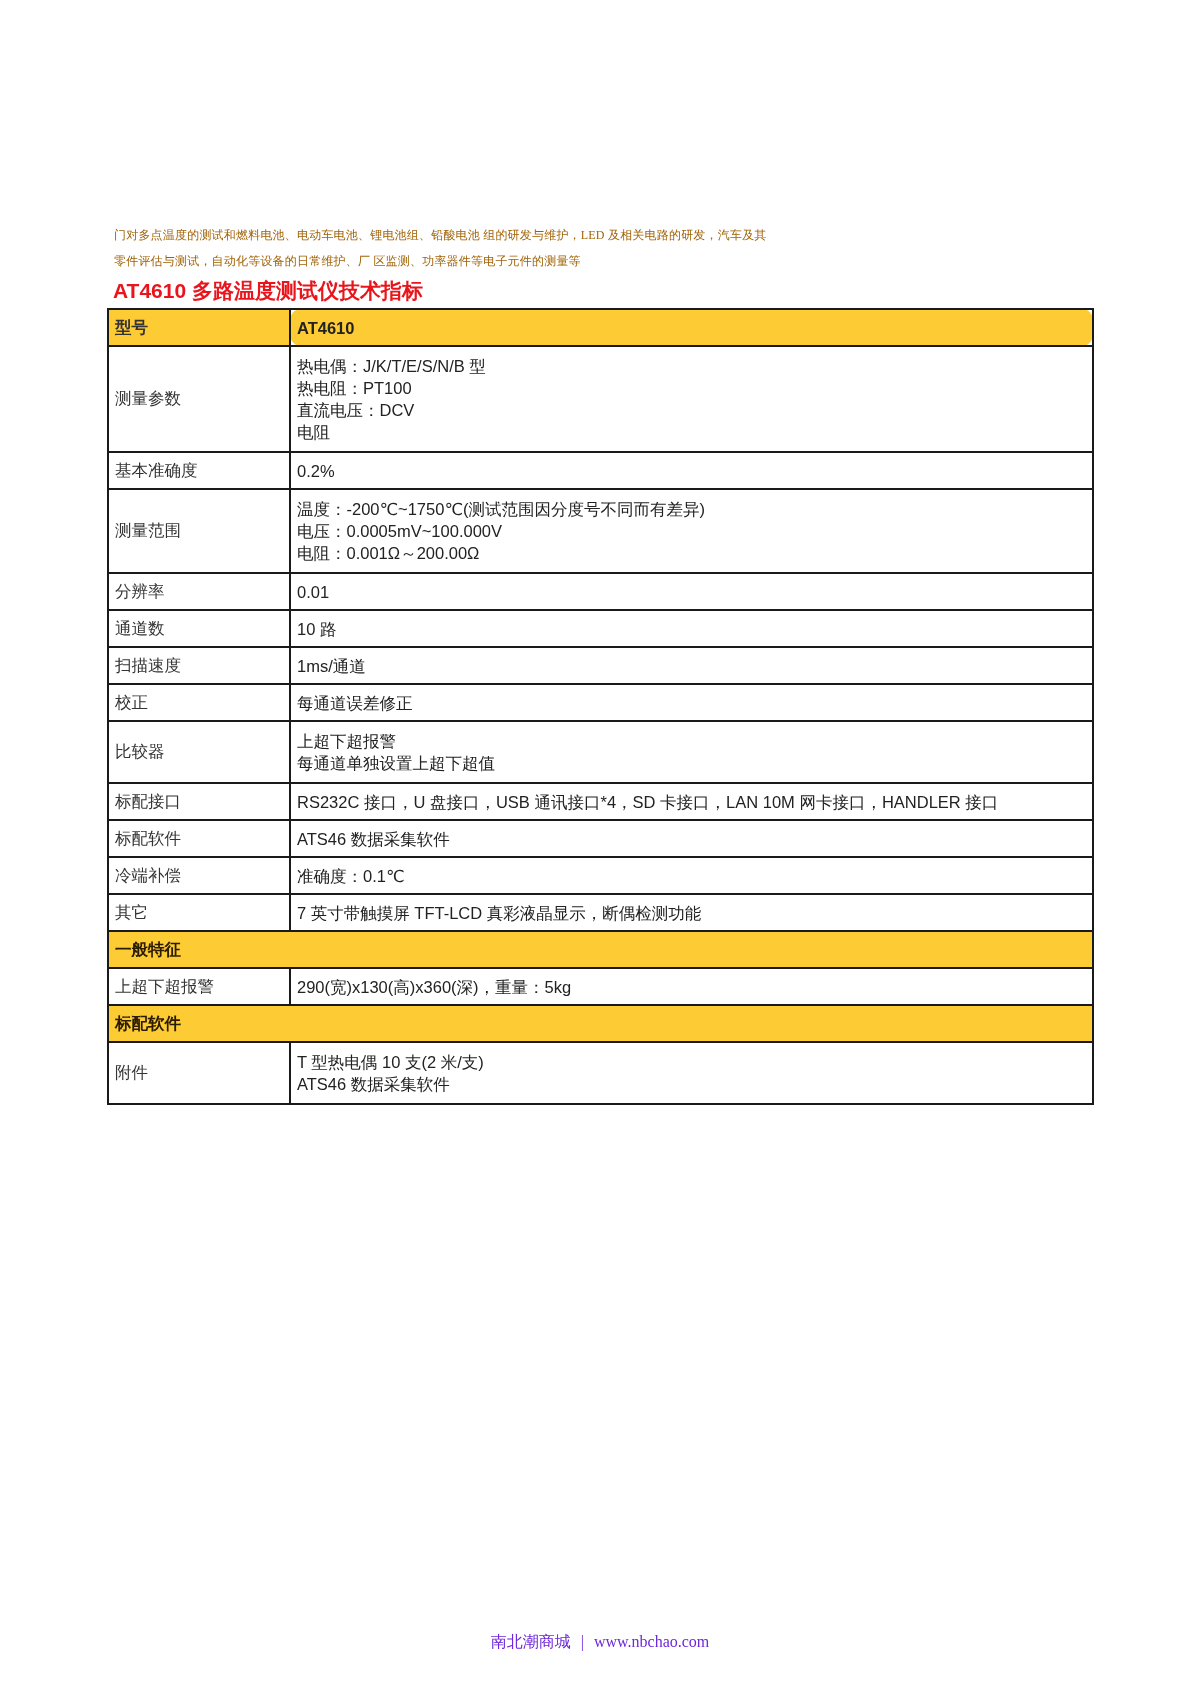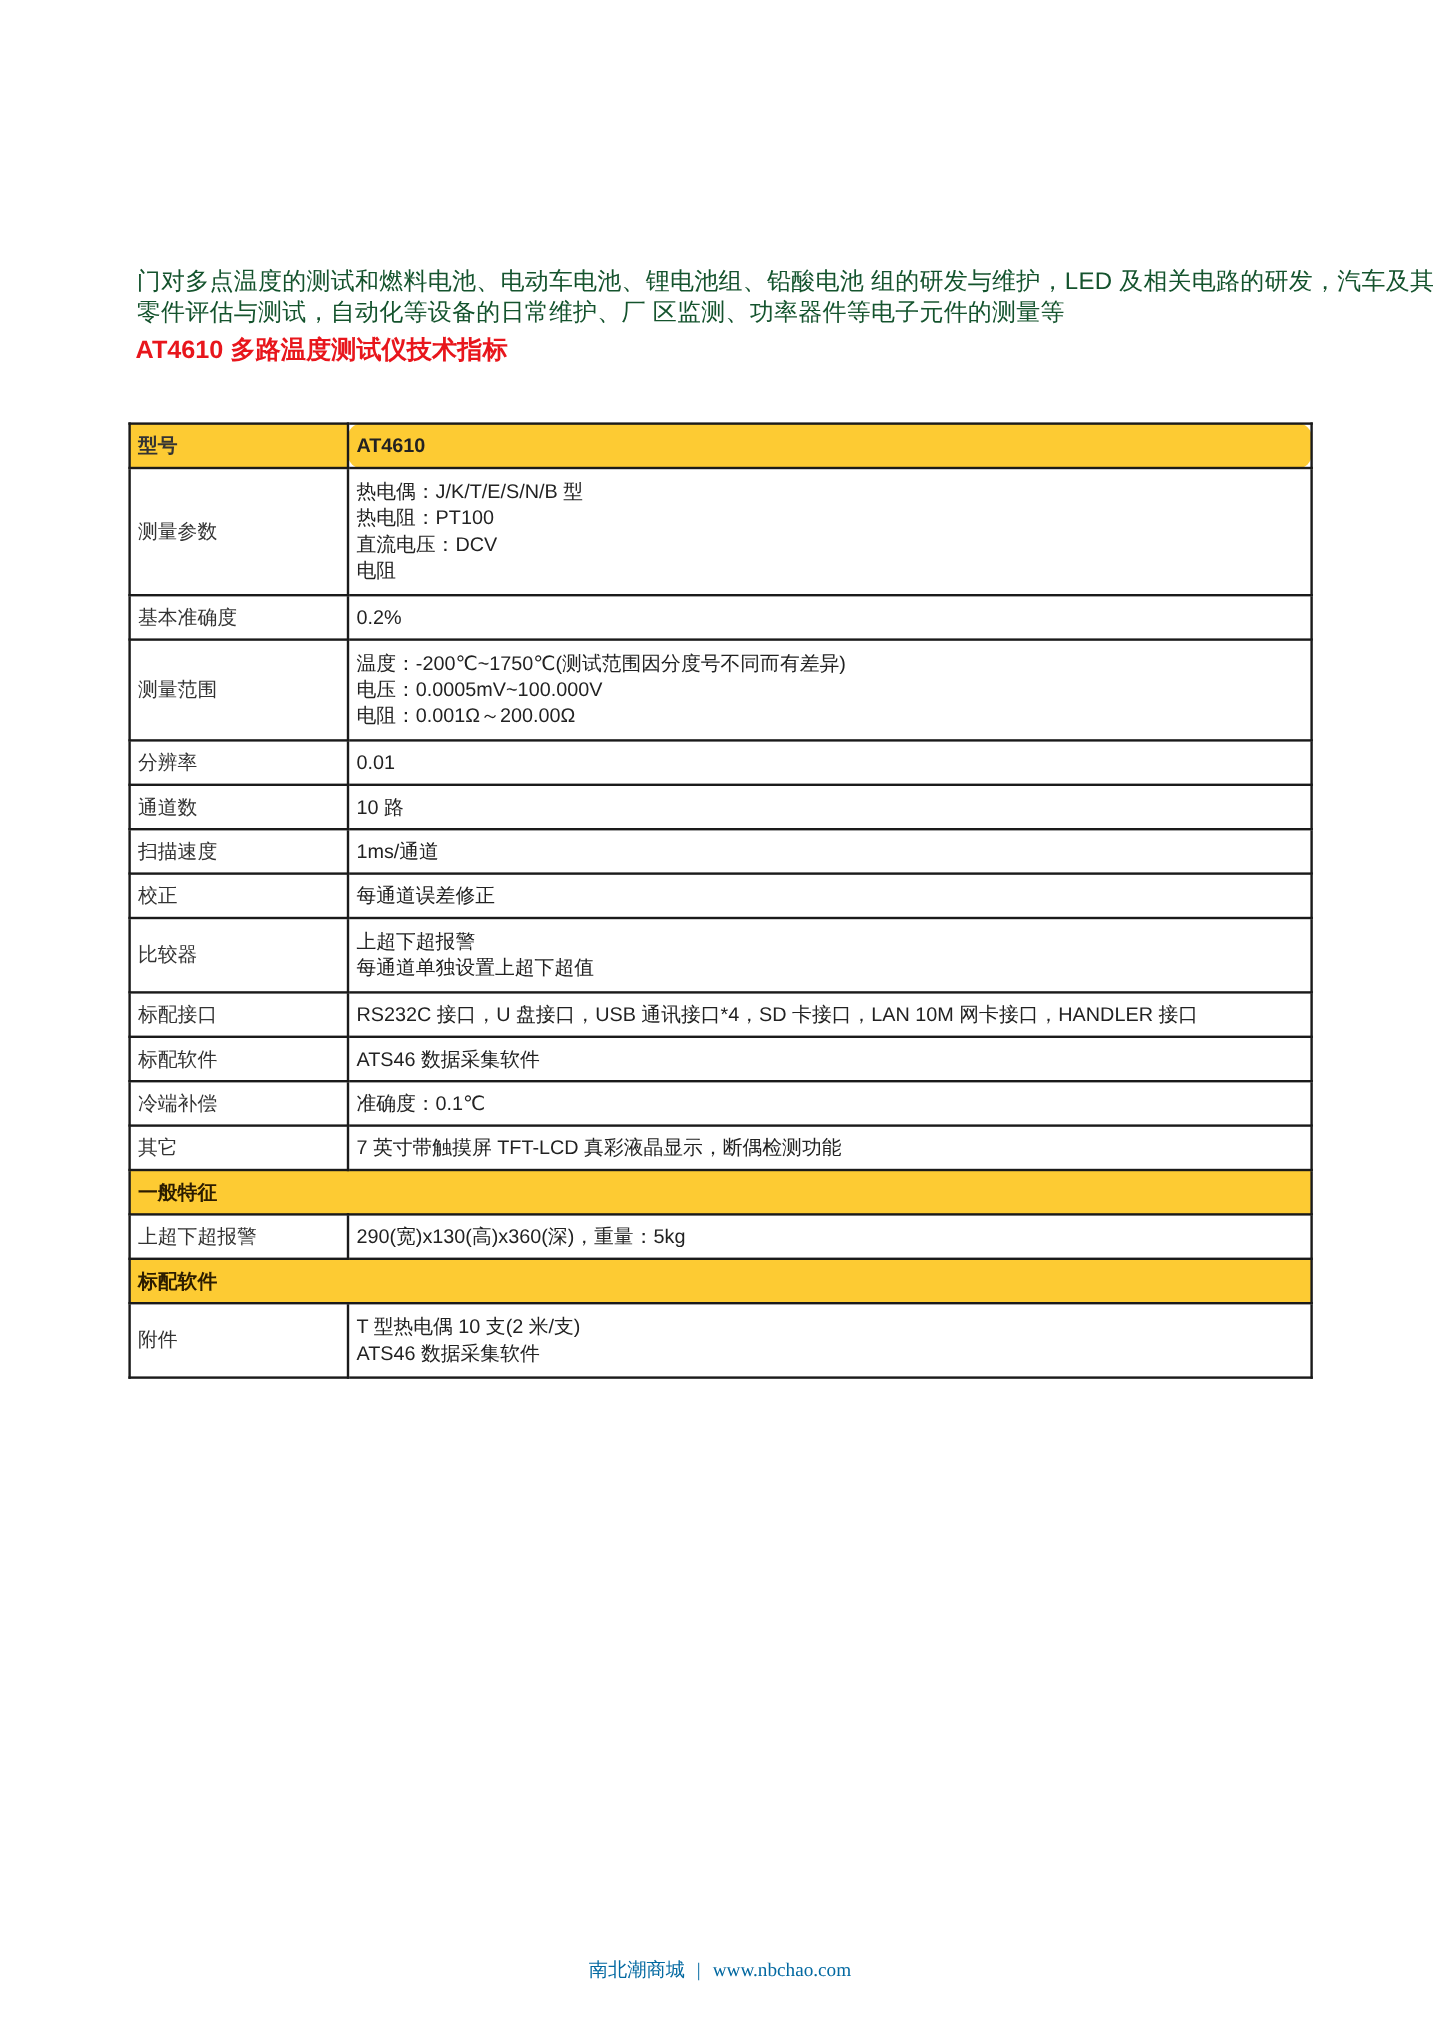--- a/index.html
+++ b/index.html
@@ -3,36 +3,35 @@
   <meta charset="utf-8">
   <style>
     html, body { margin: 0; padding: 0; background: #ffffff; }
     body {
       width: 1200px; height: 1697px; position: relative; overflow: hidden;
       font-family: "Liberation Sans", "DejaVu Sans", sans-serif;
       color: #222222;
     }
     .intro {
       position: absolute; left: 114px; top: 222px; width: 990px;
-      font-size: 20px; line-height: 26px; color: #14532d;
-      font-family: Liberation Sans, sans-serif;
+      font-size: 12px; line-height: 26px; color: #a16207;
+      font-family: Liberation Serif, serif;
       letter-spacing: 0.2px;
     }
     .intro .line { display: block; white-space: nowrap; }
     .title {
       position: absolute; left: 113px; top: 277px;
       font-size: 21px; font-weight: bold; color: #e8161c;
       font-family: "Liberation Sans", "DejaVu Sans", sans-serif;
       white-space: nowrap;
     }
     table.spec {
       position: absolute; left: 107px; top: 308px; width: 985px;
       border-collapse: collapse; table-layout: fixed;
       font-size: 16.5px;
-      margin-top: 44px;
     }
     table.spec col.c1 { width: 182px; }
     table.spec col.c2 { width: 803px; }
     table.spec td {
       border: 2px solid #1a1a1a;
       padding: 4px 6px 4px 6px;
       vertical-align: middle;
       line-height: 22px;
       height: 27px;
     }
@@ -43,21 +42,21 @@
     table.spec td.value { color: #222222; border-radius: 11px; }
     table.spec td.value .vl { display: block; white-space: nowrap; }
     tr.hl td { background: #fdcb33; font-weight: bold; color: #2b1c00; height: 27px; }
     tr.hl td.label { font-family: "DejaVu Sans", "Liberation Sans", sans-serif; }
     tr.section td { background: #fdcb33; font-weight: bold; color: #2b1c00; font-family: "DejaVu Sans", "Liberation Sans", sans-serif; }
     tr.multi4 td { height: 96px; }
     tr.multi3 td { height: 74px; }
     tr.multi2 td { height: 52px; }
     .footer {
       position: absolute; left: 0; width: 1200px; top: 1632px;
-      text-align: center; font-size: 16px; color: #0369a1;
+      text-align: center; font-size: 16px; color: #6d28d9;
       font-family: "Liberation Serif", "DejaVu Serif", serif;
     }
     .footer .sep { margin: 0 6px; }
   </style>
 </head>
 <body>
 
 <div class="intro">
   <span class="line">门对多点温度的测试和燃料电池、电动车电池、锂电池组、铅酸电池  组的研发与维护，LED  及相关电路的研发，汽车及其</span>
   <span class="line">零件评估与测试，自动化等设备的日常维护、厂  区监测、功率器件等电子元件的测量等</span>

